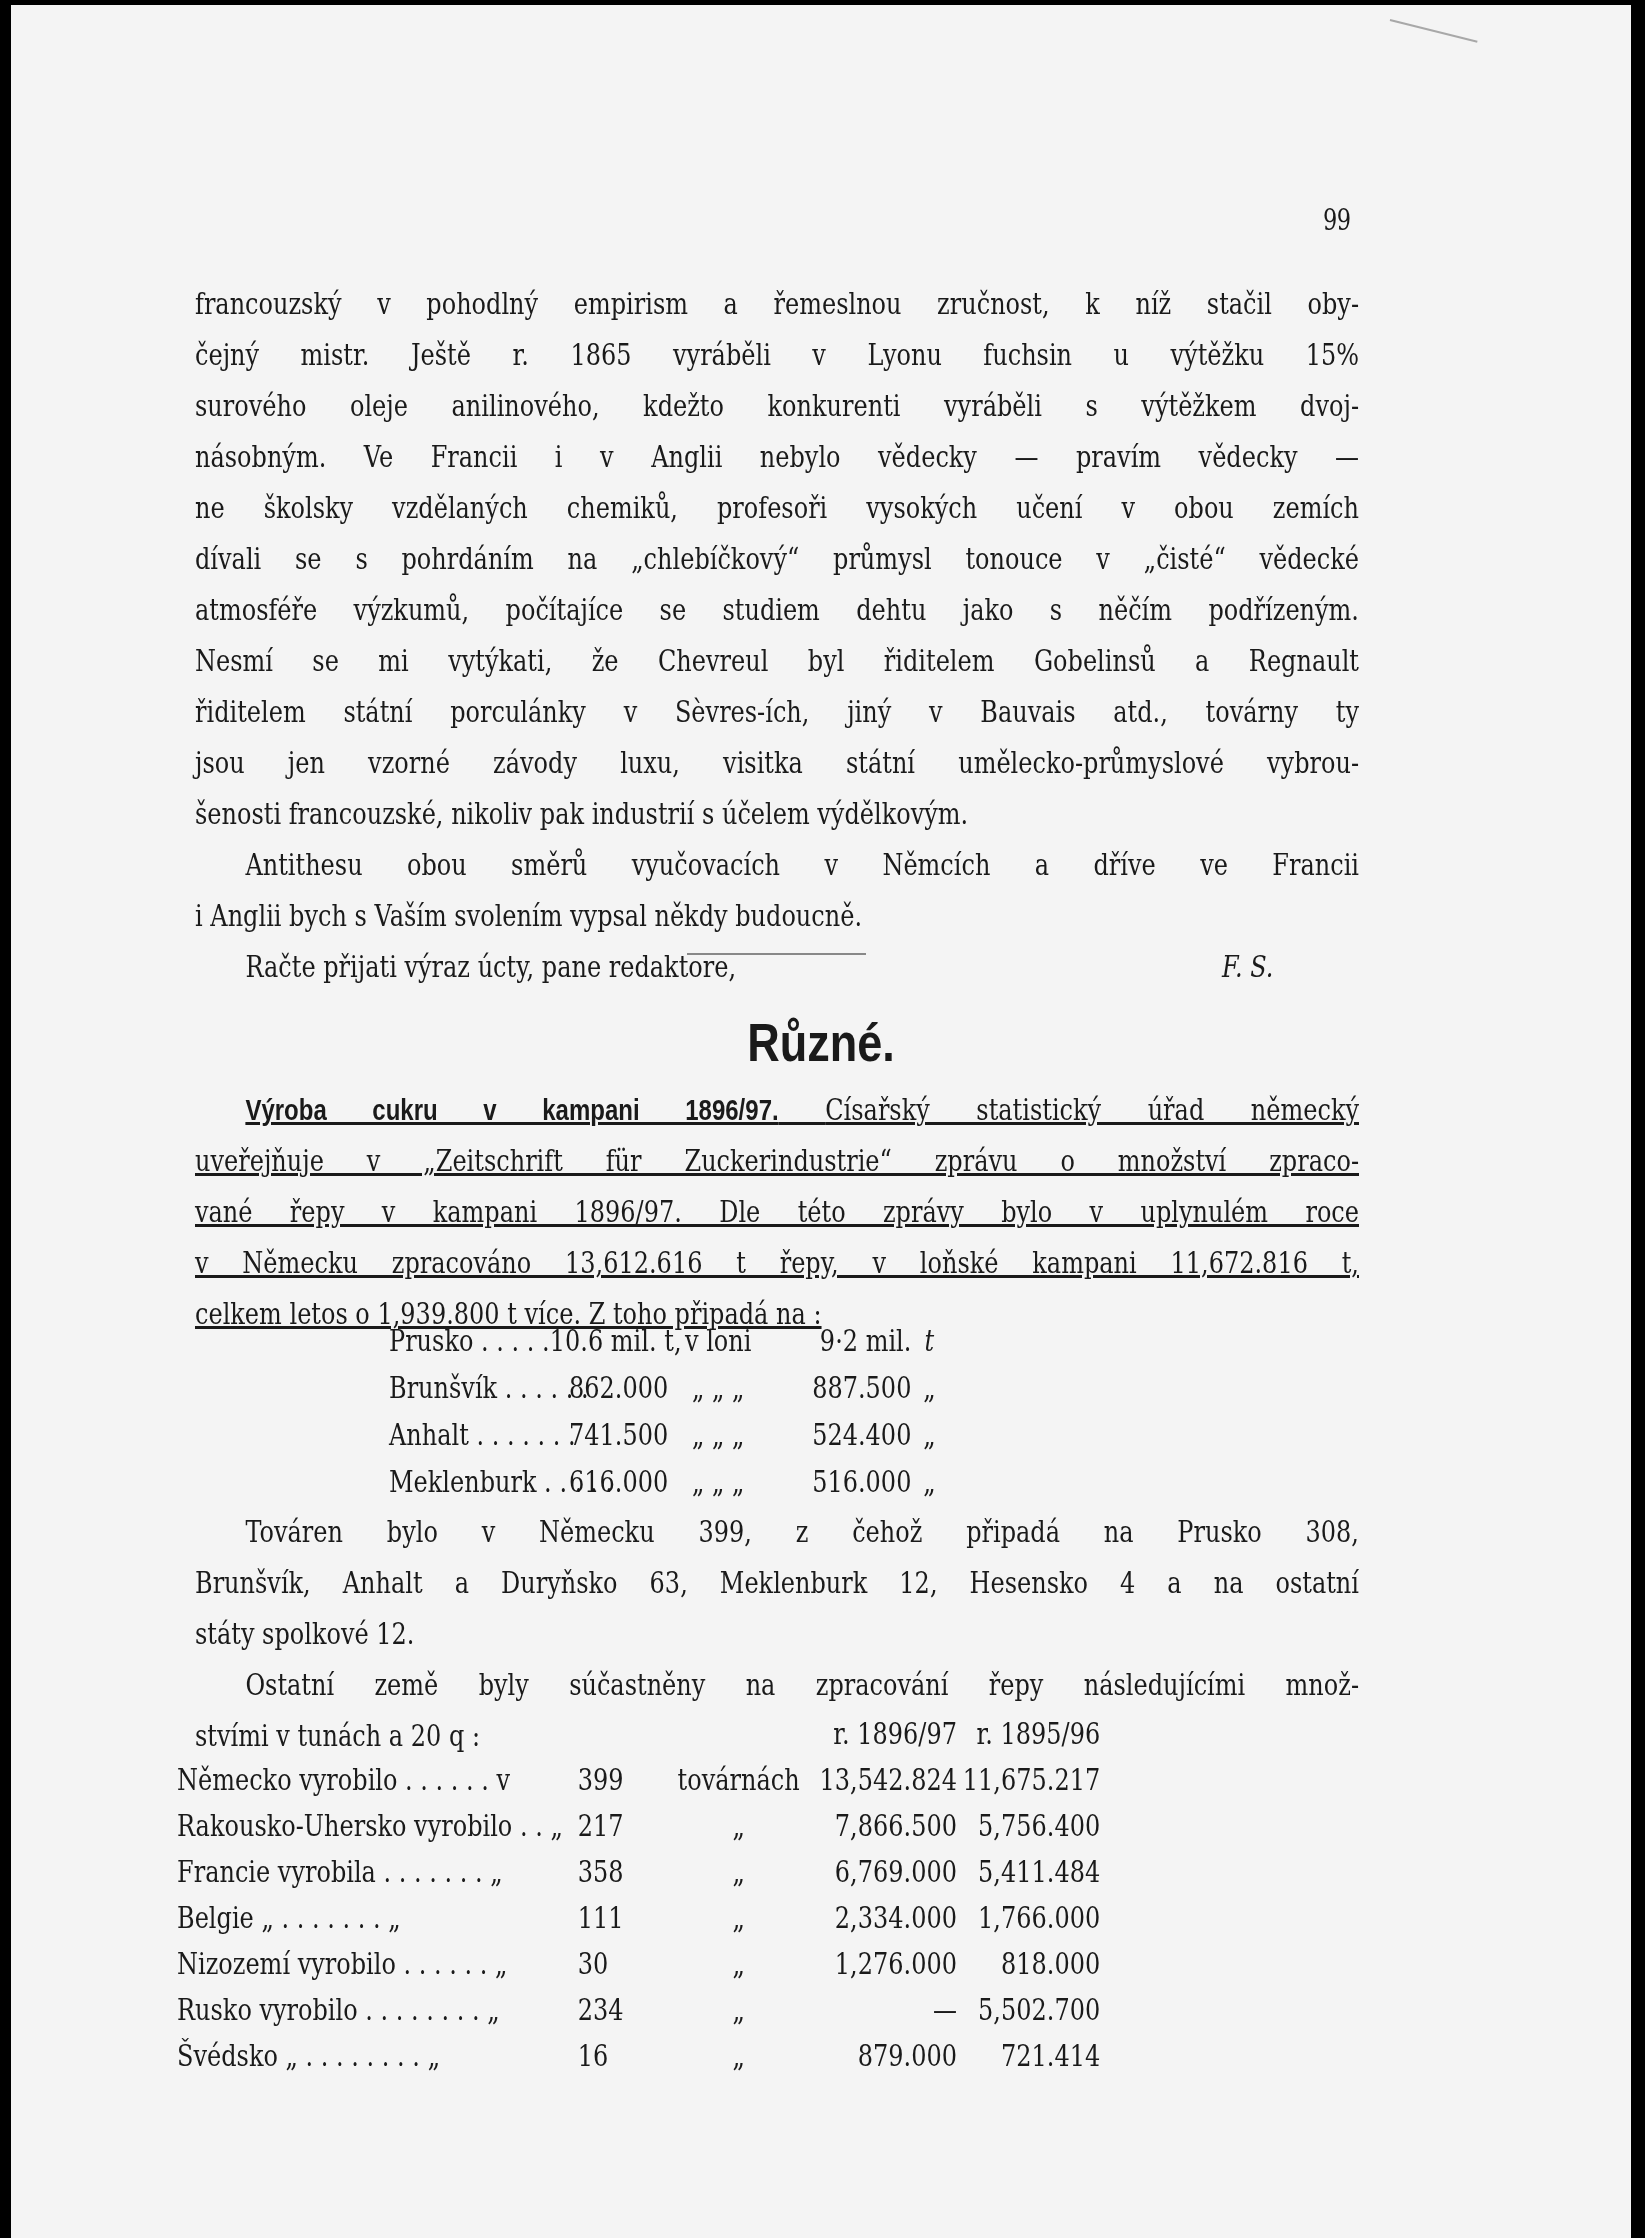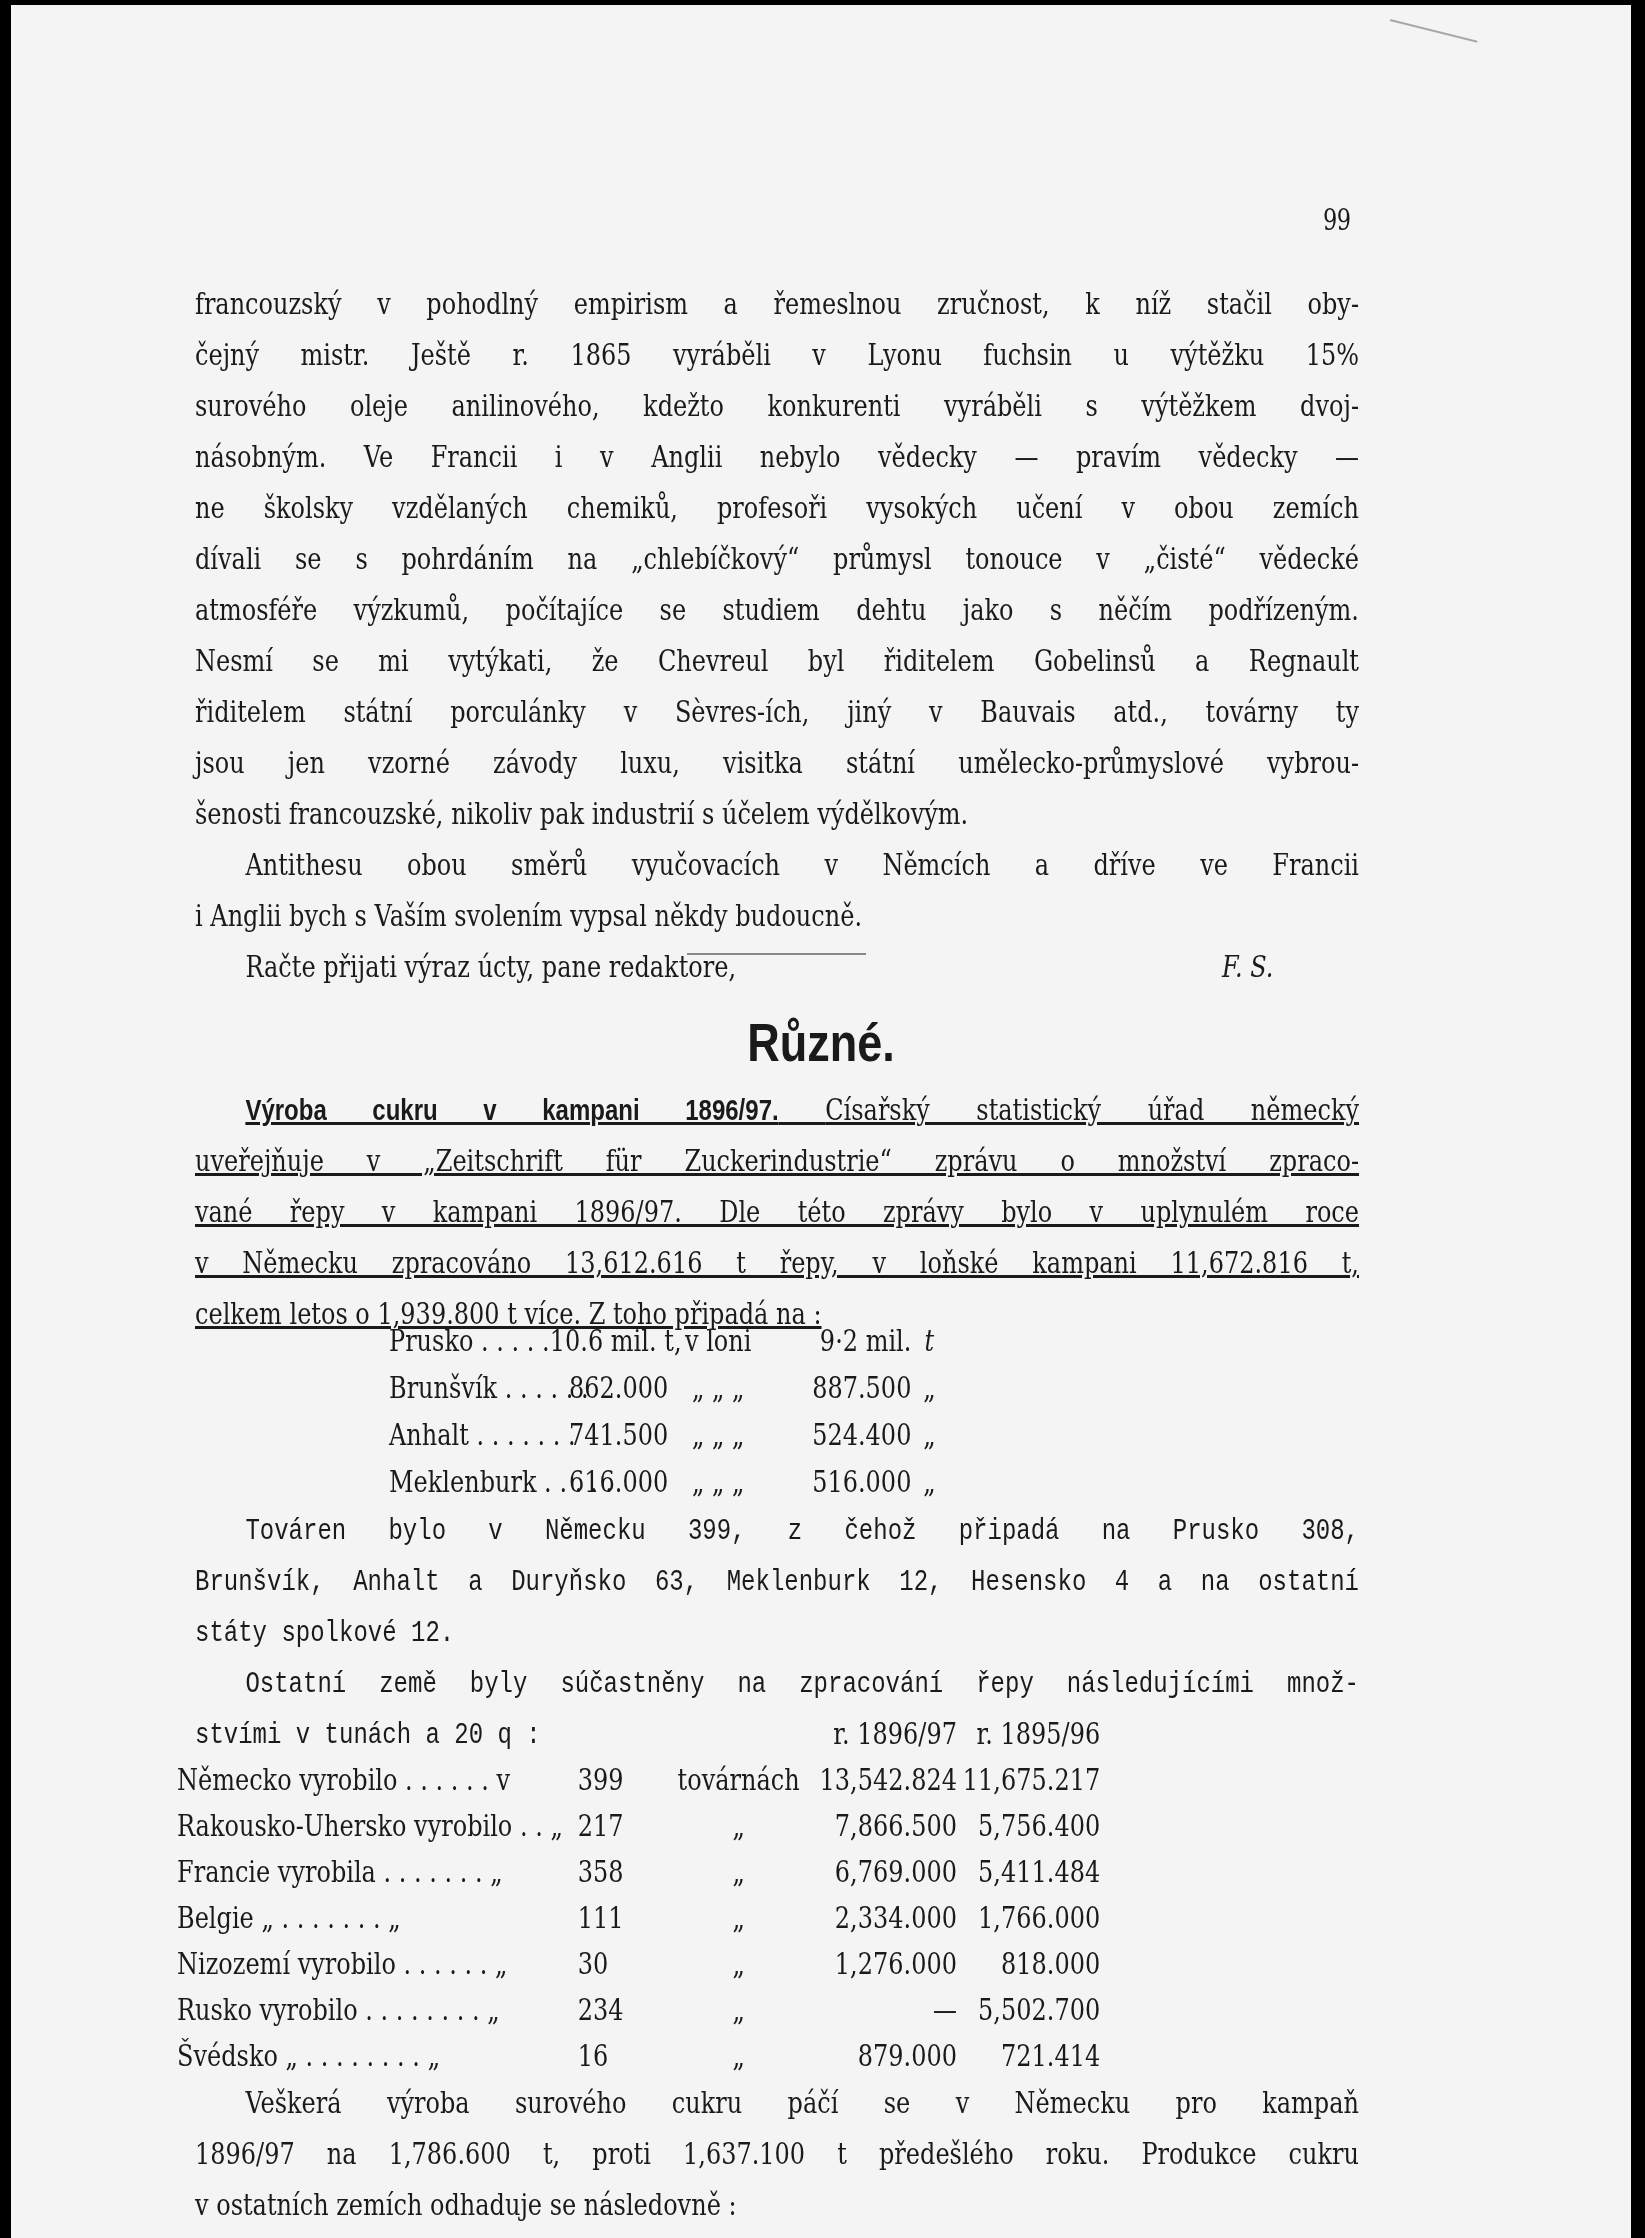--- a/index.html
+++ b/index.html
@@ -110,21 +110,21 @@
     </div>
     <div class="r">
       <span class="c1">Meklenburk . . . . .</span>
       <span class="c2">616.000</span>
       <span class="c3">„ „ „</span>
       <span class="c4">516.000</span>
       <span class="c5">„</span>
     </div>
   </div>
 
-  <div class="col" style="top:1501px;font-family:Liberation Mono, monospace;">
+  <div class="col" style="top:1501px;">
     <div class="line indent">Továren bylo v Německu 399, z čehož připadá na Prusko 308,</div>
     <div class="line">Brunšvík, Anhalt a Duryňsko 63, Meklenburk 12, Hesensko 4 a na ostatní</div>
     <div class="line last">státy spolkové 12.</div>
     <div class="line indent">Ostatní země byly súčastněny na zpracování řepy následujícími množ-</div>
     <div class="line last">stvími v tunách a 20 q :</div>
   </div>
 
   <div class="tbl2">
     <div class="r">
       <span class="c1"></span>
@@ -177,19 +177,14 @@
     </div>
     <div class="r">
       <span class="c1">Švédsko „ . . . . . . . . „</span>
       <span class="c2">16</span>
       <span class="c3">„</span>
       <span class="c4">879.000</span>
       <span class="c5">721.414</span>
     </div>
   </div>
 
-  <div class="col" style="top:2072px;">
-    <div class="line indent">Veškerá výroba surového cukru páčí se v Německu pro kampaň</div>
-    <div class="line">1896/97 na 1,786.600 t, proti 1,637.100 t předešlého roku. Produkce cukru</div>
-    <div class="line last">v ostatních zemích odhaduje se následovně :</div>
-  </div>
 </div>
 
 
 </body></html>

